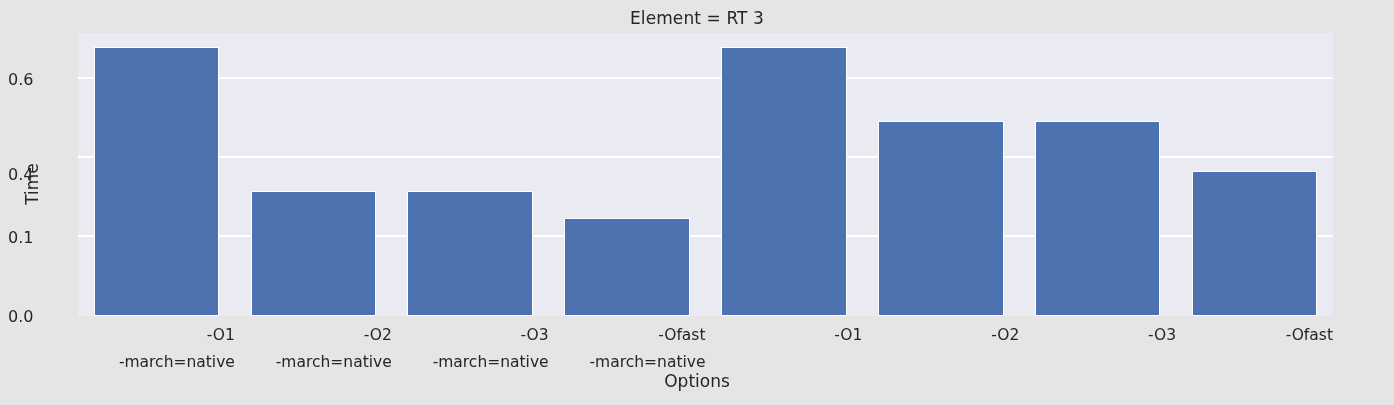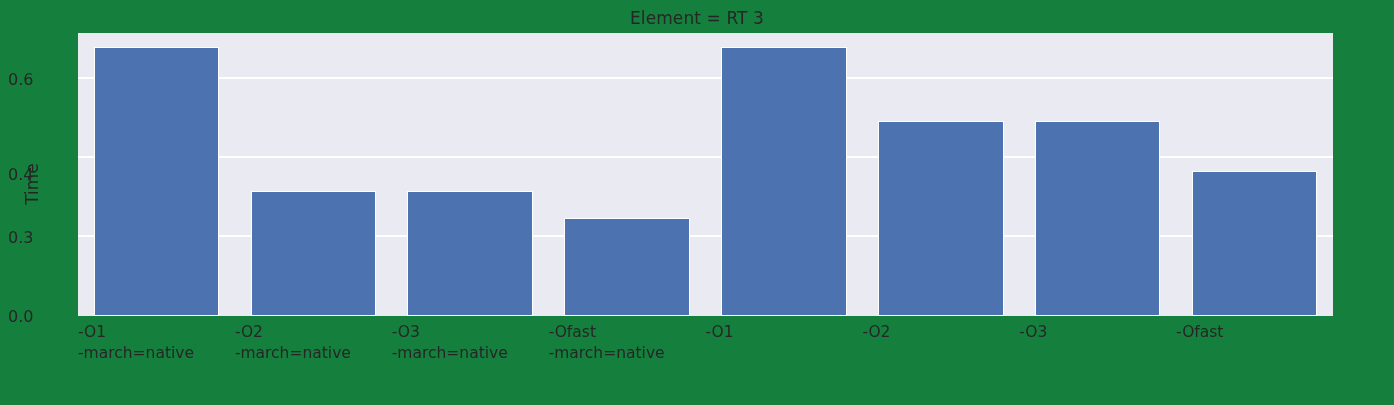--- a/index.html
+++ b/index.html
@@ -11,21 +11,21 @@
     width: 1394px;
     height: 405px;
     font-family: "DejaVu Sans", sans-serif;
     color: #262626;
     overflow: hidden;
   }
   .figure {
     position: relative;
     width: 1394px;
     height: 405px;
-    background: #15803d;
+    background: #e5e5e5;
   }
   .chart-title {
     position: absolute;
     left: 0;
     top: 8px;
     width: 1394px;
     text-align: center;
     font-size: 17px;
     color: #262626;
     letter-spacing: 0.1px;
@@ -79,23 +79,23 @@
     color: #262626;
     transform: rotate(-90deg);
     transform-origin: center center;
     width: 120px;
     text-align: center;
   }
   
   .x-tick-label {
     position: absolute;
     top: 322px;
-    text-align: left;
+    text-align: right;
     font-size: 15.5px;
-    line-height: 21px;
+    line-height: 27px;
     color: #262626;
     white-space: pre-line;
   }
   .x-axis-label {
     position: absolute;
     left: 0;
     top: 371px;
     width: 1394px;
     text-align: center;
     font-size: 17px;
@@ -122,21 +122,21 @@
         <div class="bar" title="-Ofast -march=native: 0.248" style="left: 486.312px; width: 125.5px; height: 98.0908px; background: rgb(76, 114, 176);"></div>
         <div class="bar" title="-O1: 0.68" style="left: 643.188px; width: 125.5px; height: 268.959px; background: rgb(76, 114, 176);"></div>
         <div class="bar" title="-O2: 0.494" style="left: 800.062px; width: 125.5px; height: 195.391px; background: rgb(76, 114, 176);"></div>
         <div class="bar" title="-O3: 0.494" style="left: 956.938px; width: 125.5px; height: 195.391px; background: rgb(76, 114, 176);"></div>
         <div class="bar" title="-Ofast: 0.366" style="left: 1113.81px; width: 125.5px; height: 144.763px; background: rgb(76, 114, 176);"></div>
       </div>
   </div>
 
   <div id="y-ticks">
       <div class="y-tick-label" style="top: 316px;">0.0</div>
-      <div class="y-tick-label" style="top: 236.894px;">0.3</div>
+      <div class="y-tick-label" style="top: 236.894px;">0.1</div>
       <div class="y-tick-label" style="top: 157.789px; margin-top: 16px;">0.4</div>
       <div class="y-tick-label" style="top: 78.6834px;">0.6</div>
     </div>
 
   <div class="y-axis-label">Time</div>
 
   <div id="x-ticks">
       <div class="x-tick-label" style="left: 78px; width: 156.875px;">-O1
 -march=native</div>
       <div class="x-tick-label" style="left: 234.875px; width: 156.875px;">-O2
@@ -144,14 +144,15 @@
       <div class="x-tick-label" style="left: 391.75px; width: 156.875px;">-O3
 -march=native</div>
       <div class="x-tick-label" style="left: 548.625px; width: 156.875px;">-Ofast
 -march=native</div>
       <div class="x-tick-label" style="left: 705.5px; width: 156.875px;">-O1</div>
       <div class="x-tick-label" style="left: 862.375px; width: 156.875px;">-O2</div>
       <div class="x-tick-label" style="left: 1019.25px; width: 156.875px;">-O3</div>
       <div class="x-tick-label" style="left: 1176.12px; width: 156.875px;">-Ofast</div>
     </div>
 
+  <div class="x-axis-label">Options</div>
 
 </div>
 
 </body></html>

